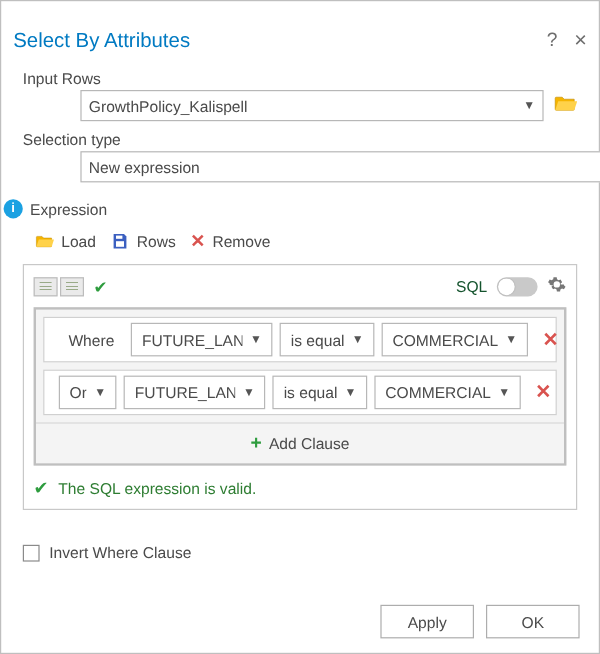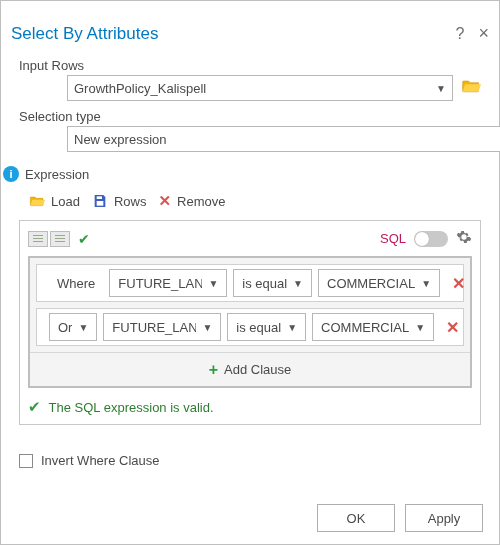--- a/index.html
+++ b/index.html
@@ -19,21 +19,21 @@
   .expr-row { display: flex; align-items: center; margin-top: 14px; gap: 4px; }
   .info-icon { width: 16px; height: 16px; border-radius: 50%; background: #1ba1e2; color: #fff; font-size: 11px; font-weight: bold; display: flex; align-items: center; justify-content: center; margin-left: -16px; margin-right: 2px; }
   .toolbar { display: flex; align-items: center; gap: 12px; padding: 10px 0 8px 10px; }
   .tool { display: flex; align-items: center; gap: 6px; font-size: 13px; color: #4a4a4a; cursor: pointer; }
   .builder { border: 1px solid #c8c8c8; padding: 8px; margin-top: 2px; }
   .builder-top { display: flex; align-items: center; margin-bottom: 8px; }
   .mini-icons { display: flex; gap: 2px; align-items: center; }
   .mini-btn { width: 20px; height: 16px; border: 1px solid #bcbcbc; background: #eaeaea; display: flex; align-items: center; justify-content: center; }
   .mini-btn .bars { width: 10px; height: 8px; background: repeating-linear-gradient(#9a8 0 1px, transparent 1px 3px); }
   .check { color: #2e9c3e; font-size: 14px; margin-left: 6px; }
-  .sql-area { margin-left: auto; display: flex; align-items: center; gap: 8px; font-size: 13px; color: #be185d; }
+  .sql-area { margin-left: auto; display: flex; align-items: center; gap: 8px; font-size: 13px; color: #14532d; }
   .toggle { width: 34px; height: 16px; border-radius: 8px; background: #c9c9c9; position: relative; }
   .toggle::after { content: ""; position: absolute; width: 14px; height: 14px; background: #fff; border-radius: 50%; top: 1px; left: 1px; box-shadow: 0 0 1px #888; }
   .gear { color: #777; cursor: pointer; }
   .clause-box { border: 2px solid #bfbfbf; background: #f4f4f4; padding: 6px; }
   .clause-row { display: flex; align-items: center; gap: 6px; background: #fff; border: 1px solid #d0d0d0; padding: 4px; margin-bottom: 6px; }
   .handle { width: 10px; height: 28px; background: repeating-linear-gradient(#bbb 0 1px, transparent 1px 3px); margin-right: 2px; }
   .cell { display: flex; align-items: center; border: 1px solid #b7b7b7; background: #fff; height: 28px; padding: 0 8px; font-size: 13px; color: #4a4a4a; }
   .cell .txt { flex: 1; white-space: nowrap; overflow: hidden; }
   .cell .arrow { font-size: 10px; color: #555; margin-left: 6px; }
   .c-logic { width: 68px; }
@@ -188,20 +188,20 @@
 
     <div class="invert-row">
       <div class="chk"></div>
       <span>Invert Where Clause</span>
     </div>
 
   </div>
 
   <div class="footer">
     <div class="btn">
+        <span>Apply</span>
+      </div>
+    <div class="btn">
         <span>OK</span>
       </div>
-    <div class="btn">
-        <span>Apply</span>
-      </div>
   </div>
 
 </div>
 
 </body></html>

